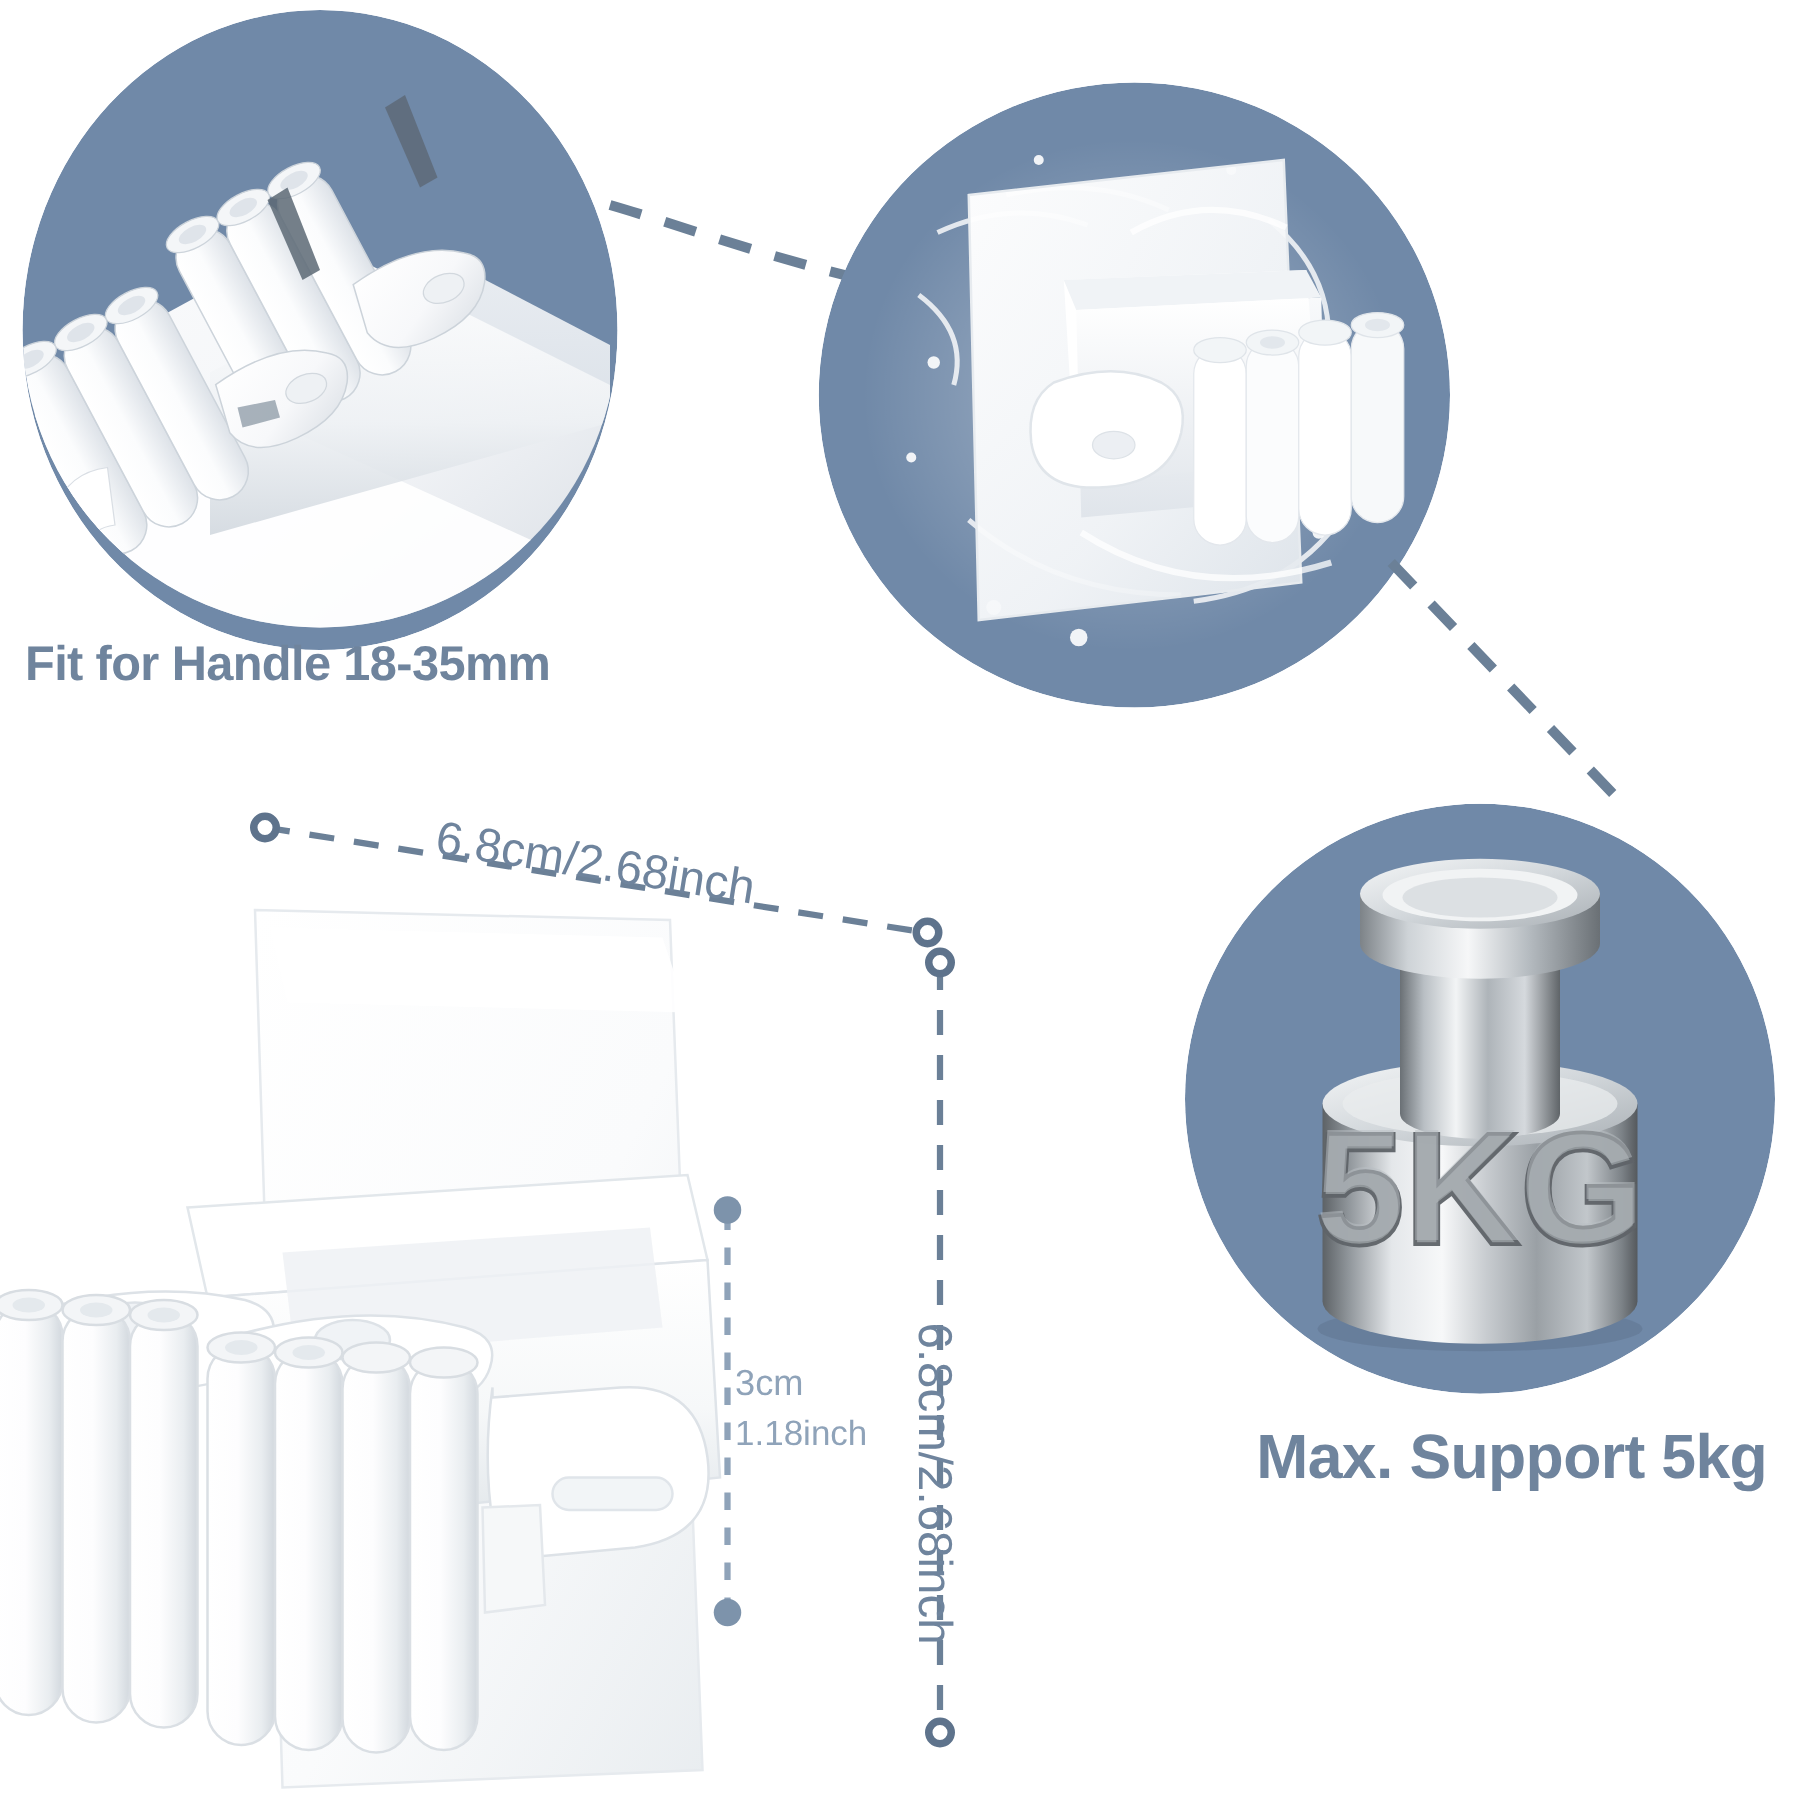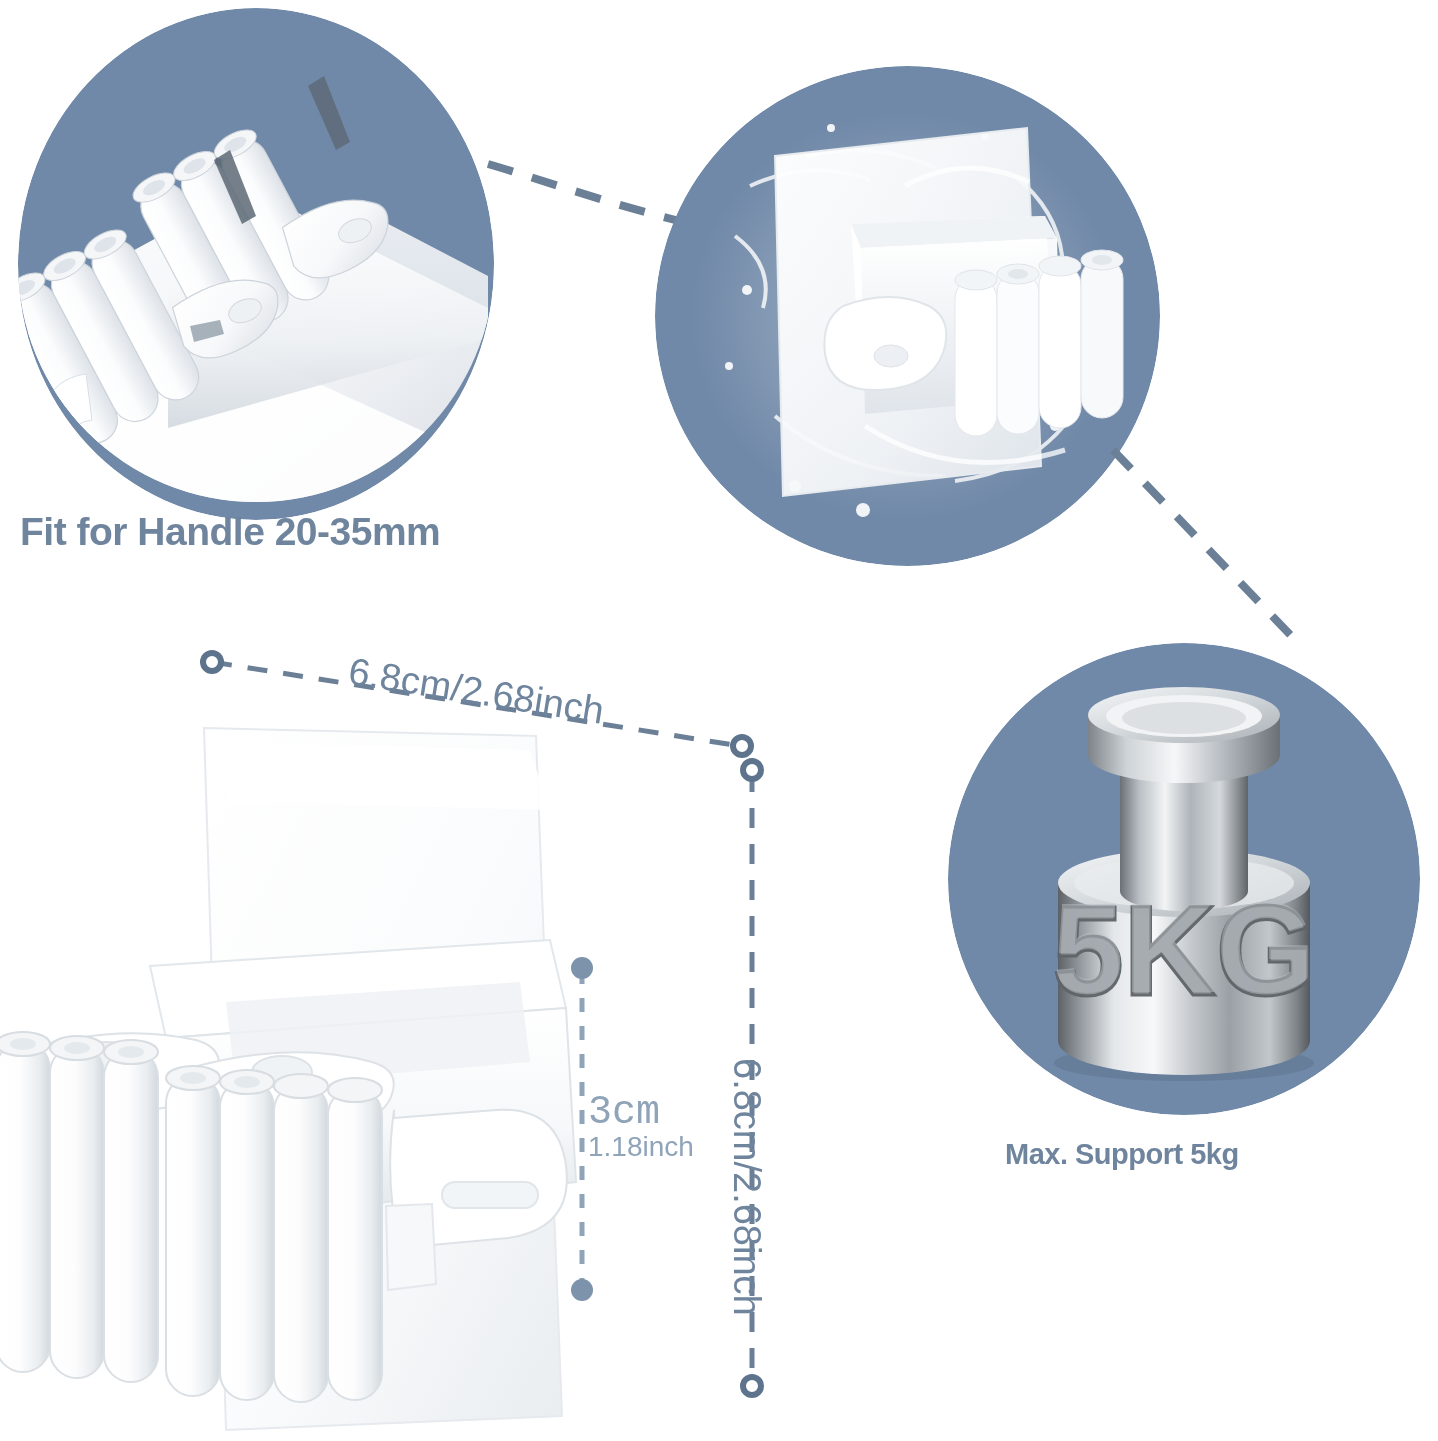--- a/index.html
+++ b/index.html
@@ -119,21 +119,21 @@
 
         <path d="M196 152 l16 -10 l26 66 l-14 8 z" fill="#5c6874" opacity=".85"></path>
         <path d="M290 78 l16 -10 l26 66 l-14 8 z" fill="#5c6874" opacity=".8"></path>
         <path d="M172 318 l30 -6 l4 14 l-30 8 z" fill="#70808f" opacity=".6"></path>
 
         <path d="M26 400 q10 -30 42 -34 l6 46 q-18 2 -24 18 z" fill="#ffffff" stroke="#d9dee4"></path>
       </g>
     </svg>
   </div>
 
-  <div class="caption" style="left:20px;top:512px;font-size:39px;">Fit for Handle 20-35mm</div>
+  <div class="caption" style="left:20px;top:512px;font-size:39px;">Fit for Handle 18-35mm</div>
 
   <svg class="connector" style="left:480px;top:120px;" width="260" height="140">
     <path d="M8 44 C 70 62, 150 92, 248 112" fill="none" stroke="#6b8097" stroke-width="8" stroke-dasharray="26 20" stroke-linecap="butt"></path>
   </svg>
 
   <div class="circle" style="left:655px;top:66px;width:505px;height:500px;">
     <div class="disc" style="background:#7089a8;"></div>
 
     <svg class="abs" style="left:0;top:0;" width="505" height="500" viewBox="0 0 505 500">
       <defs>
@@ -261,21 +261,21 @@
       <path d="M140 72 L140 112 a96 28 0 0 0 192 0 L332 72 Z" fill="url(#steelCap)"></path>
       <ellipse cx="236" cy="72" rx="96" ry="28" fill="url(#capTop)"></ellipse>
       <ellipse cx="236" cy="73" rx="78" ry="21" fill="#f1f3f4"></ellipse>
       <ellipse cx="236" cy="75" rx="62" ry="16" fill="#d7dbdf" opacity=".8"></ellipse>
 
       <text x="236" y="352" text-anchor="middle" font-family="Liberation Sans, sans-serif" font-weight="bold" font-size="128" fill="#8f9599" stroke="#5f6469" stroke-width="3" opacity=".95" aria-label="5KG">5KG</text>
       <text x="236" y="349" text-anchor="middle" font-family="Liberation Sans, sans-serif" font-weight="bold" font-size="128" fill="#b9bfc4" opacity=".5">5KG</text>
     </svg>
   </div>
 
-  <div class="caption" style="left:1005px;top:1140px;font-size:29px;">Max. Support 5kg</div>
+  <div class="caption" style="left:1005px;top:1140px;font-size:50px;">Max. Support 5kg</div>
 
   <svg class="abs" style="left:-10px;top:690px;" width="800" height="760" viewBox="0 0 800 760">
     <defs>
       <linearGradient id="plate" x1="0" y1="0" x2="1" y2="1">
         <stop offset="0" stop-color="#ffffff"></stop>
         <stop offset=".55" stop-color="#fafbfc"></stop>
         <stop offset="1" stop-color="#e9edf0"></stop>
       </linearGradient>
       <linearGradient id="bodyG" x1="0" y1="0" x2="0" y2="1">
         <stop offset="0" stop-color="#ffffff"></stop>
@@ -343,21 +343,21 @@
     <circle cx="22" cy="22" r="9" fill="#ffffff" stroke="#5e738c" stroke-width="6"></circle>
     <circle cx="552" cy="106" r="9" fill="#ffffff" stroke="#5e738c" stroke-width="6"></circle>
   </svg>
   <div class="dimtext" style="left:352px;top:652px;font-size:38px;transform:rotate(9deg);transform-origin:left top;">6.8cm/2.68inch</div>
 
   <svg class="abs" style="left:560px;top:950px;" width="44" height="360">
     <line x1="22" y1="20" x2="22" y2="338" stroke="#8fa3b9" stroke-width="5" stroke-dasharray="14 14"></line>
     <circle cx="22" cy="18" r="11" fill="#7d93ab"></circle>
     <circle cx="22" cy="340" r="11" fill="#7d93ab"></circle>
   </svg>
-  <div class="dimtext light" style="left:588px;top:1092px;font-size:40px;font-family:Liberation Mono, monospace;">3cm</div>
+  <div class="dimtext light" style="left:588px;top:1092px;font-size:29px;">3cm</div>
   <div class="dimtext light" style="left:588px;top:1132px;font-size:28px;">1.18inch</div>
 
   <svg class="abs" style="left:728px;top:750px;" width="48" height="660">
     <line x1="24" y1="22" x2="24" y2="634" stroke="#6b8097" stroke-width="5" stroke-dasharray="20 16"></line>
     <circle cx="24" cy="20" r="9" fill="#ffffff" stroke="#5e738c" stroke-width="6"></circle>
     <circle cx="24" cy="636" r="9" fill="#ffffff" stroke="#5e738c" stroke-width="6"></circle>
   </svg>
   <div class="dimtext" style="left:766px;top:1058px;font-size:38px;transform:rotate(90deg);transform-origin:left top;">6.8cm/2.68inch</div>
 
 </div>

